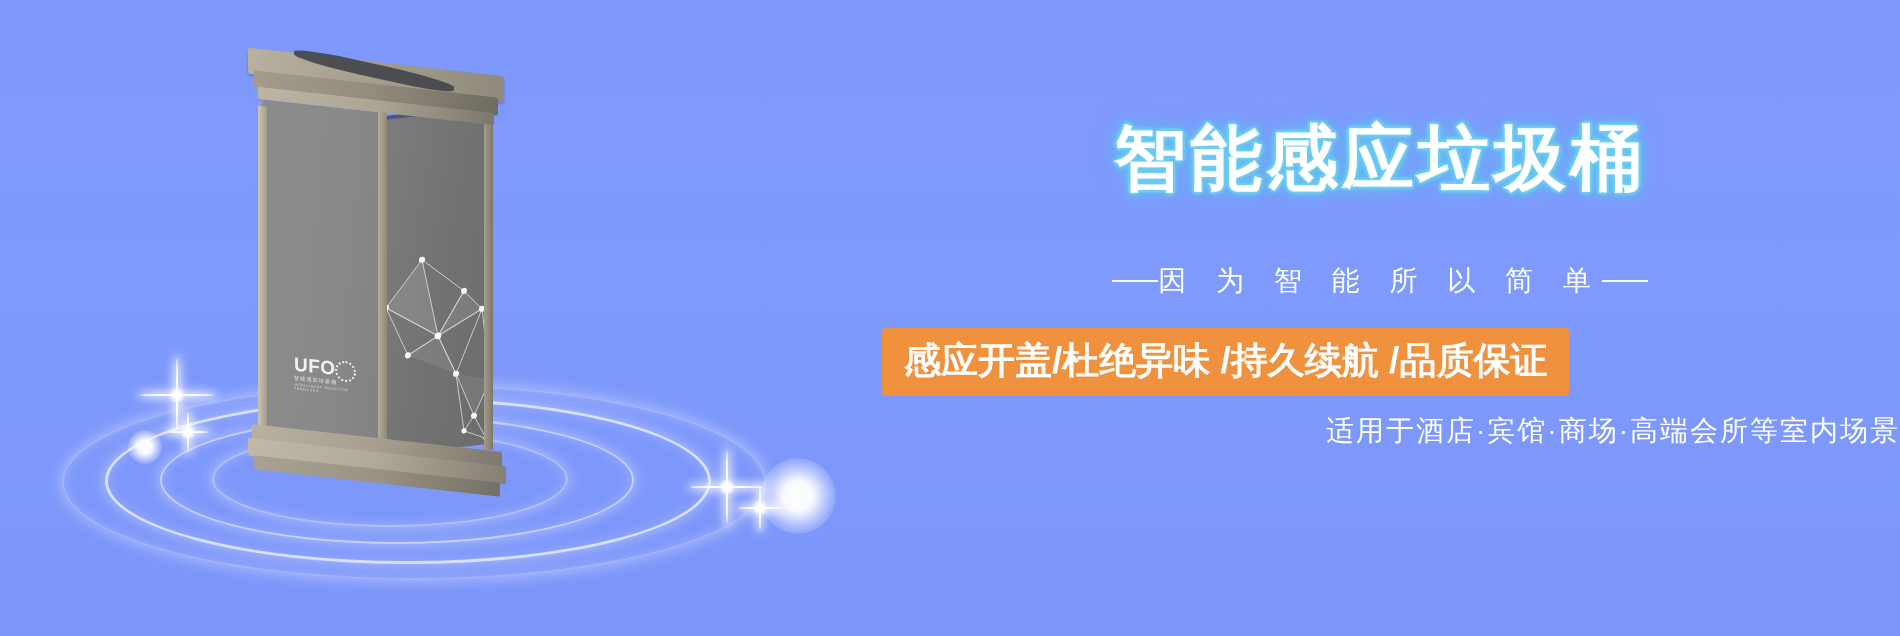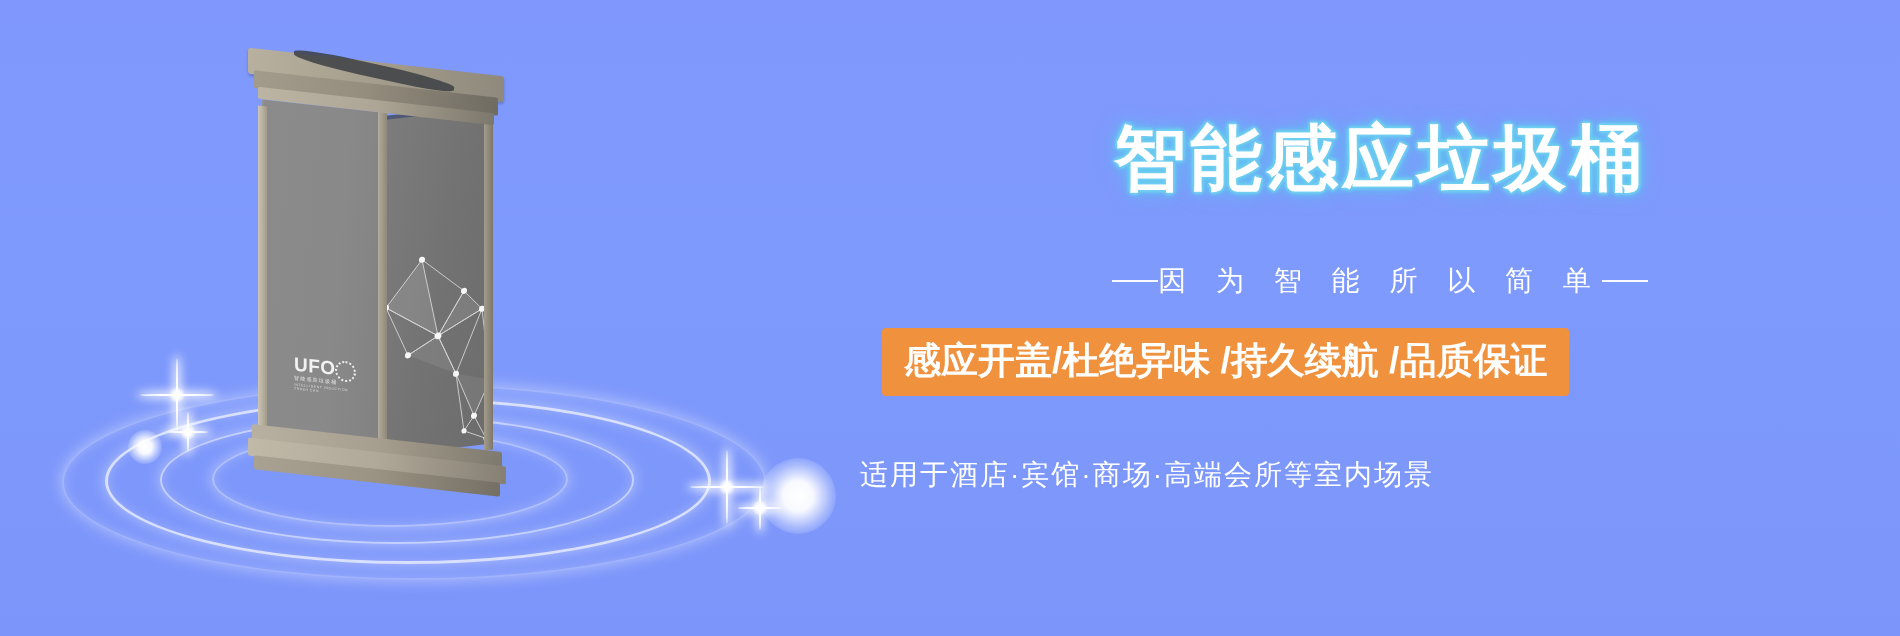--- a/index.html
+++ b/index.html
@@ -181,21 +181,21 @@
     position:absolute;left:22px;top:328px;
     width:auto;padding:10px 22px 12px 22px;
     background:#f0913e;border-radius:4px;
     display:inline-block;
   }
   #banner-strip-text{
     font-size:37px;font-weight:bold;color:#ffffff;
     letter-spacing:0px;white-space:nowrap;line-height:1.25;
   }
   #footnote{
-    position:absolute;left:0;top:456px;width:1040px;text-align:left;
+    position:absolute;left:0;top:412px;width:1040px;text-align:right;
     font-size:28px;color:#ffffff;letter-spacing:2px;white-space:nowrap;
   }
 </style>
 </head>
 <body>
 
 <div id="banner">
 
   <div id="stage">
 

